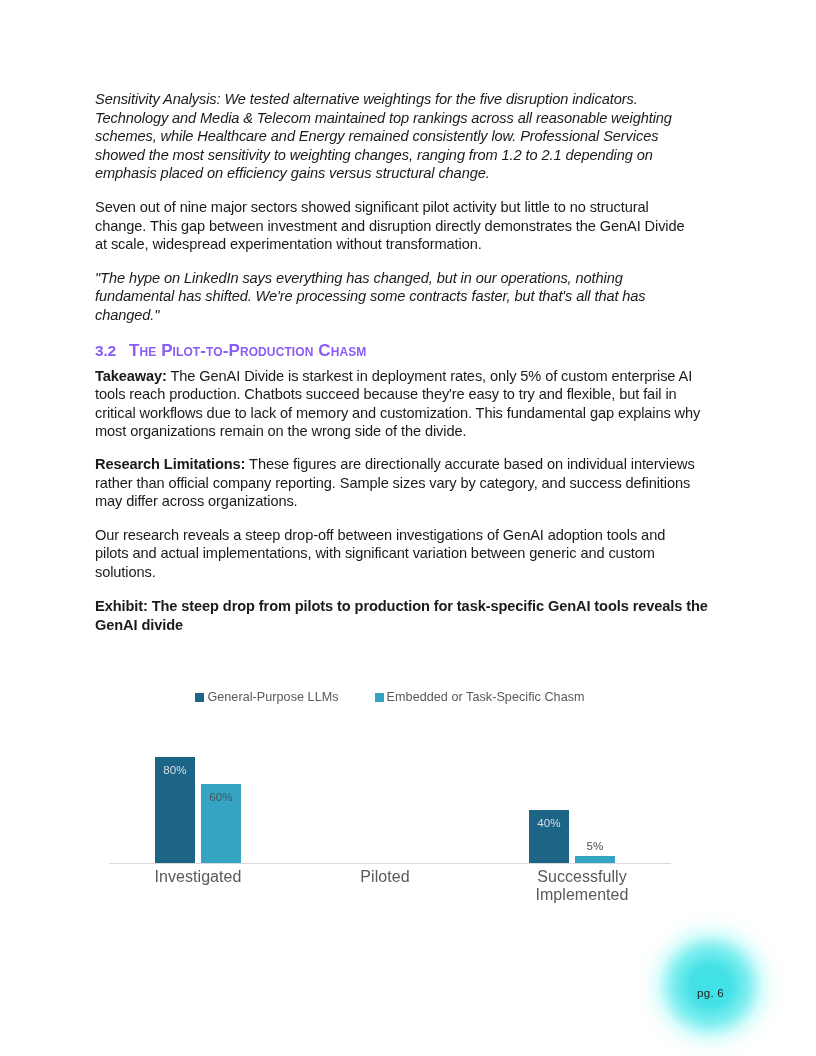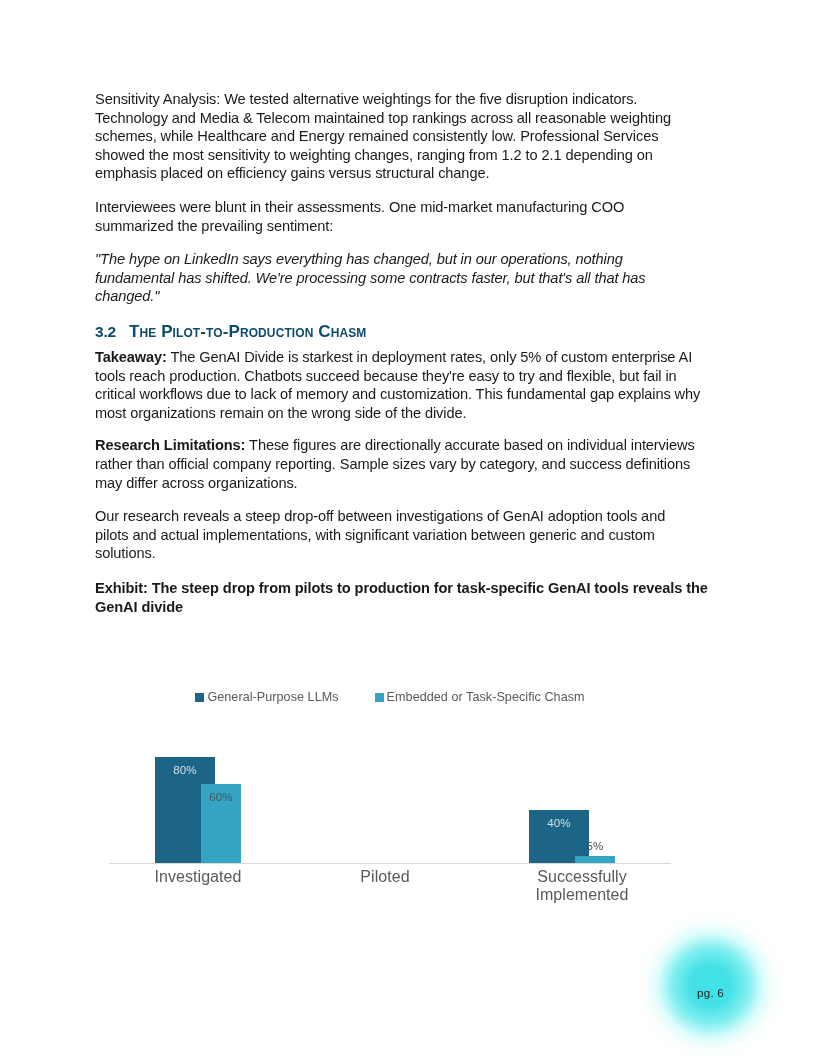--- a/index.html
+++ b/index.html
@@ -33,20 +33,21 @@
   }
 
   p {
     margin: 0;
     font-size: 14.6px;
     line-height: 18.6px;
     letter-spacing: -0.1px;
   }
 
   .para-italic {
+    font-style: italic;
     width: 604px;
     margin-bottom: 15px;
   }
 
   .para {
     width: 600px;
     margin-bottom: 15px;
   }
 
   .para-quote {
@@ -62,21 +63,21 @@
 
   .bold { font-weight: bold; margin-top: 36px; }
 
   
   .heading {
     display: flex;
     align-items: baseline;
     margin-top: 16px;
     margin-bottom: 6px;
     font-weight: bold;
-    color: #0c4a6e;
+    color: #8b5cf6;
   }
   .heading-num {
     font-size: 15.5px;
     letter-spacing: -0.2px;
     margin-right: 13px;
   }
   .heading-title {
     font-size: 17px;
     font-variant: small-caps;
     letter-spacing: 0.1px;
@@ -156,21 +157,21 @@
     width: 40px;
   }
   .bar .val {
     position: absolute;
     left: 0;
     width: 100%;
     text-align: center;
     font-size: 11.6px;
     letter-spacing: 0.1px;
   }
-  .bar.dark { background: #1d6586; padding-left: 20px; }
+  .bar.dark { background: #1d6586; }
   .bar.light { background: #35a4c3; }
 
   .bar.dark .val { top: 6px; color: #d7dde0; }
   .bar.light .val { top: 6px; color: #4a5256; }
   .bar.light.outside .val { top: -17px; color: #4a4f52; }
 
   .cat-labels {
     position: absolute;
     left: 14px;
     top: 182px;
@@ -215,22 +216,22 @@
 </style>
 </head>
 <body>
 
 <div class="page">
 
   <div class="content">
 
     <p class="para-italic">Sensitivity Analysis: We tested alternative weightings for the five disruption indicators. Technology and Media &amp; Telecom maintained top rankings across all reasonable weighting schemes, while Healthcare and Energy remained consistently low. Professional Services showed the most sensitivity to weighting changes, ranging from 1.2 to 2.1 depending on emphasis placed on efficiency gains versus structural change.</p>
 
-
-    <p class="para">Interviewees were blunt in their assessments. One mid-market manufacturing COO summarized the prevailing sentiment:</p>
+    <p class="para">Seven out of nine major sectors showed significant pilot activity but little to no structural change. This gap between investment and disruption directly demonstrates the GenAI Divide at scale, widespread experimentation without transformation.</p>
+
 
     <p class="para-quote">"The hype on LinkedIn says everything has changed, but in our operations, nothing fundamental has shifted. We're processing some contracts faster, but that's all that has changed."</p>
 
     <div class="heading">
       <span class="heading-num">3.2</span>
       <span class="heading-title">The Pilot-to-Production Chasm</span>
     </div>
 
     <p class="para-wide"><span class="bold">Takeaway:</span><span> The GenAI Divide is starkest in deployment rates, only 5% of custom enterprise AI tools reach production. Chatbots succeed because they're easy to try and flexible, but fail in critical workflows due to lack of memory and customization. This fundamental gap explains why most organizations remain on the wrong side of the divide.</span></p>
 

